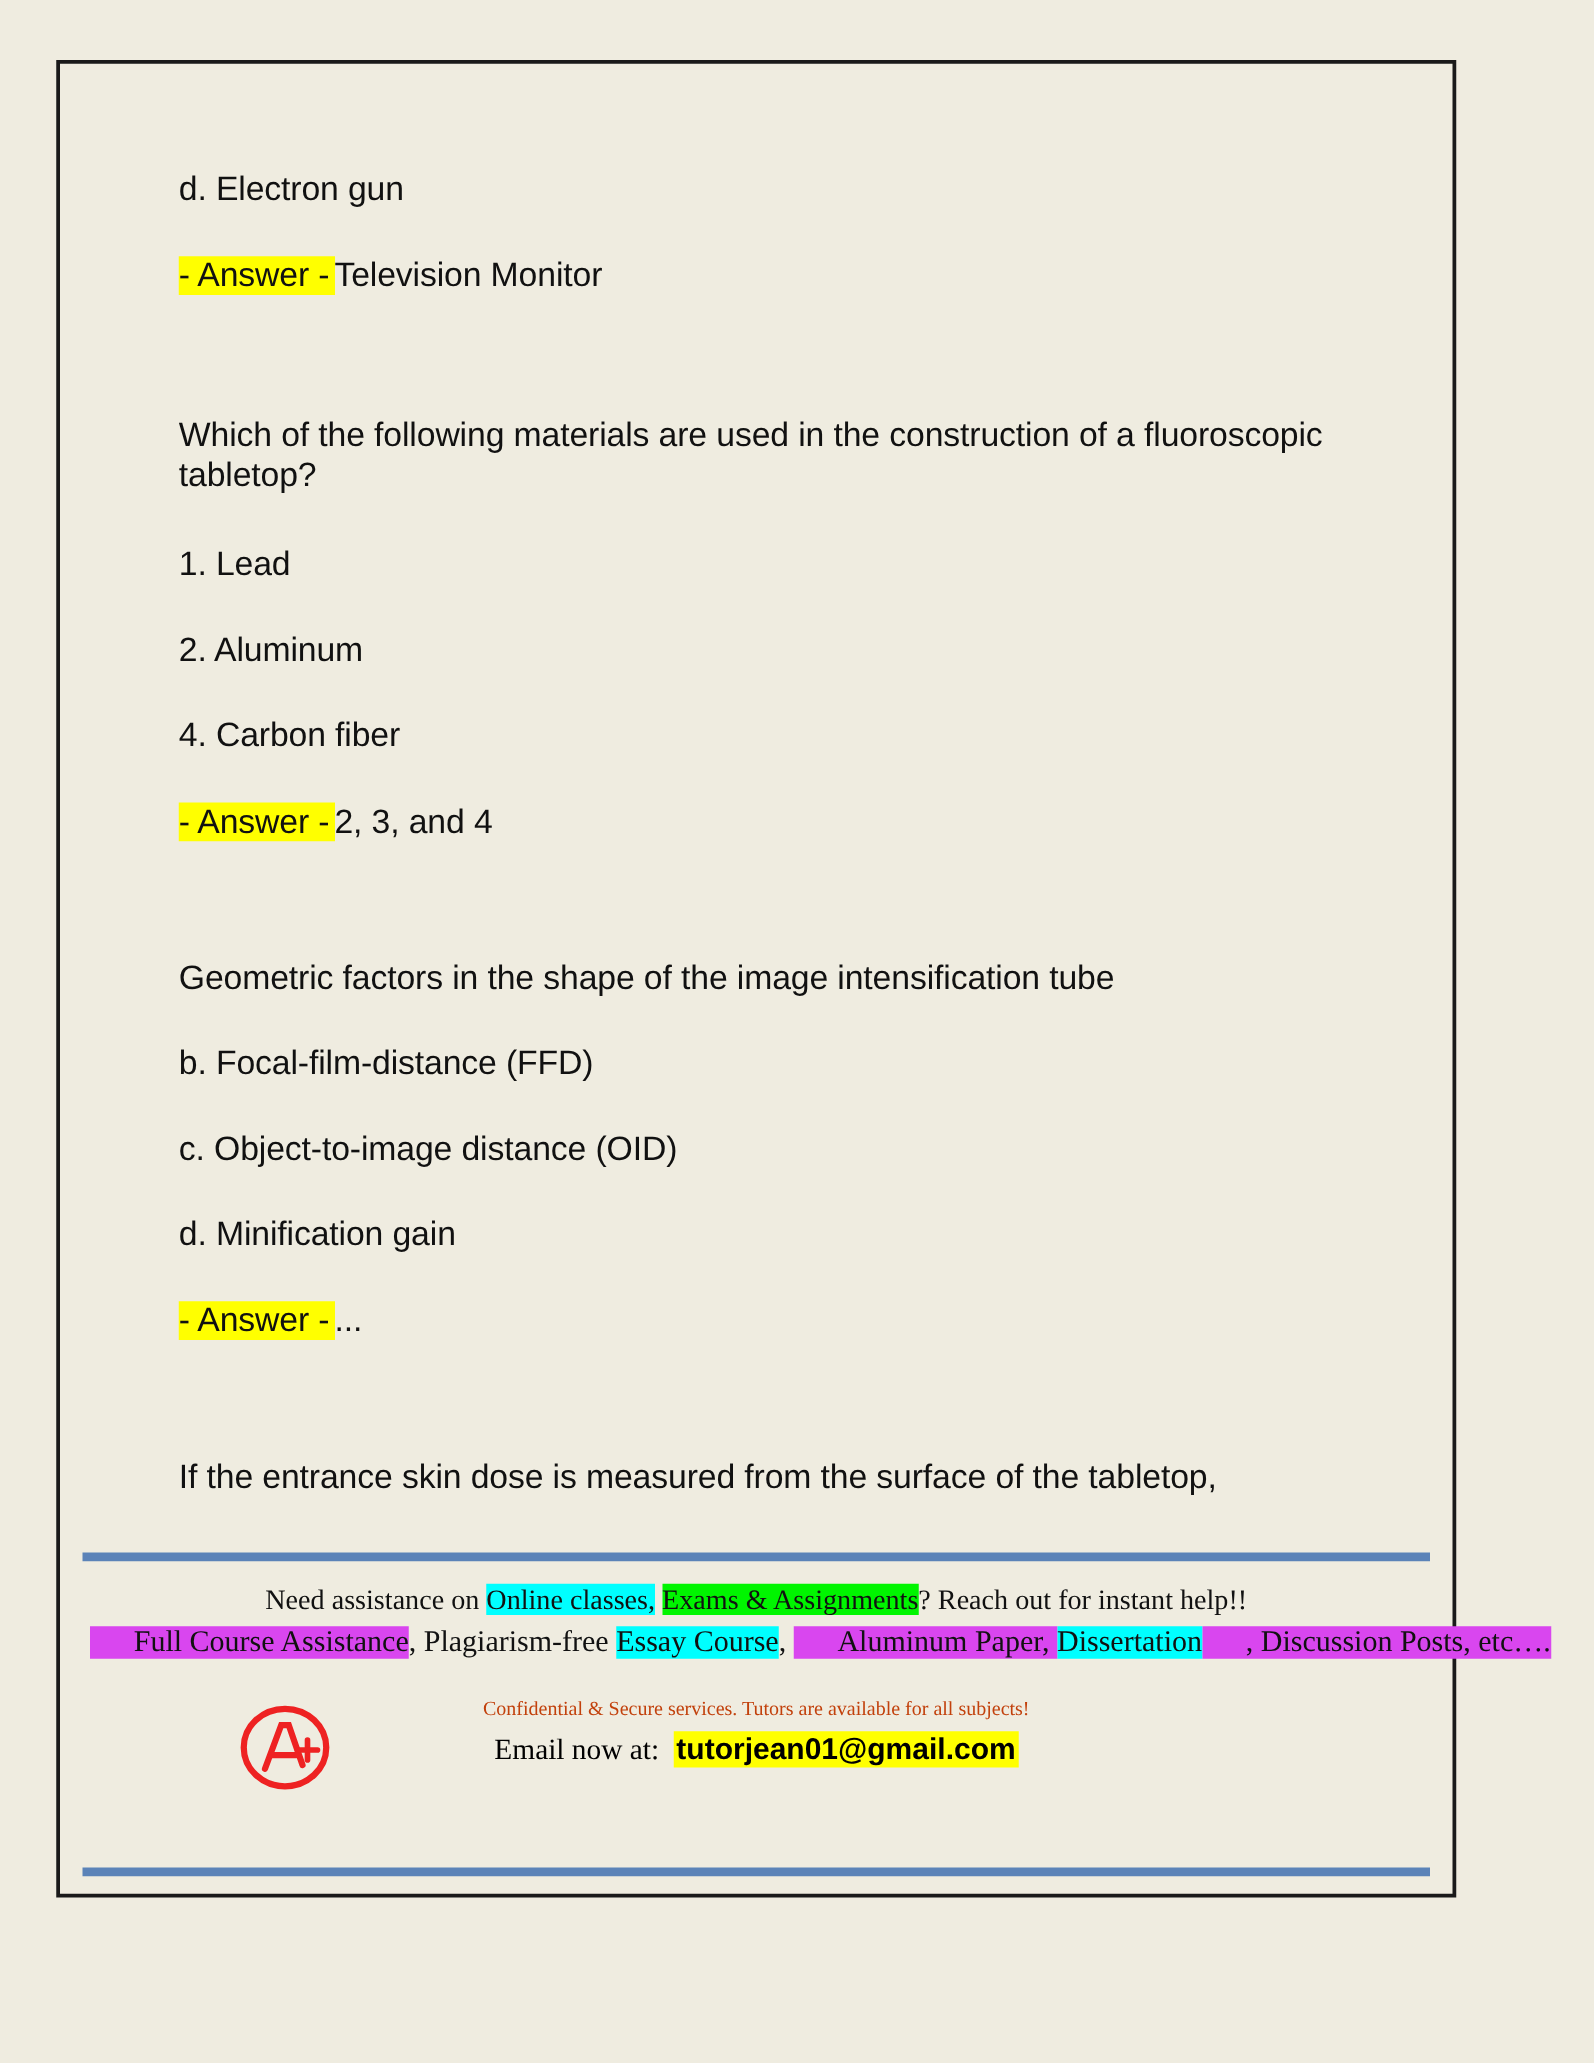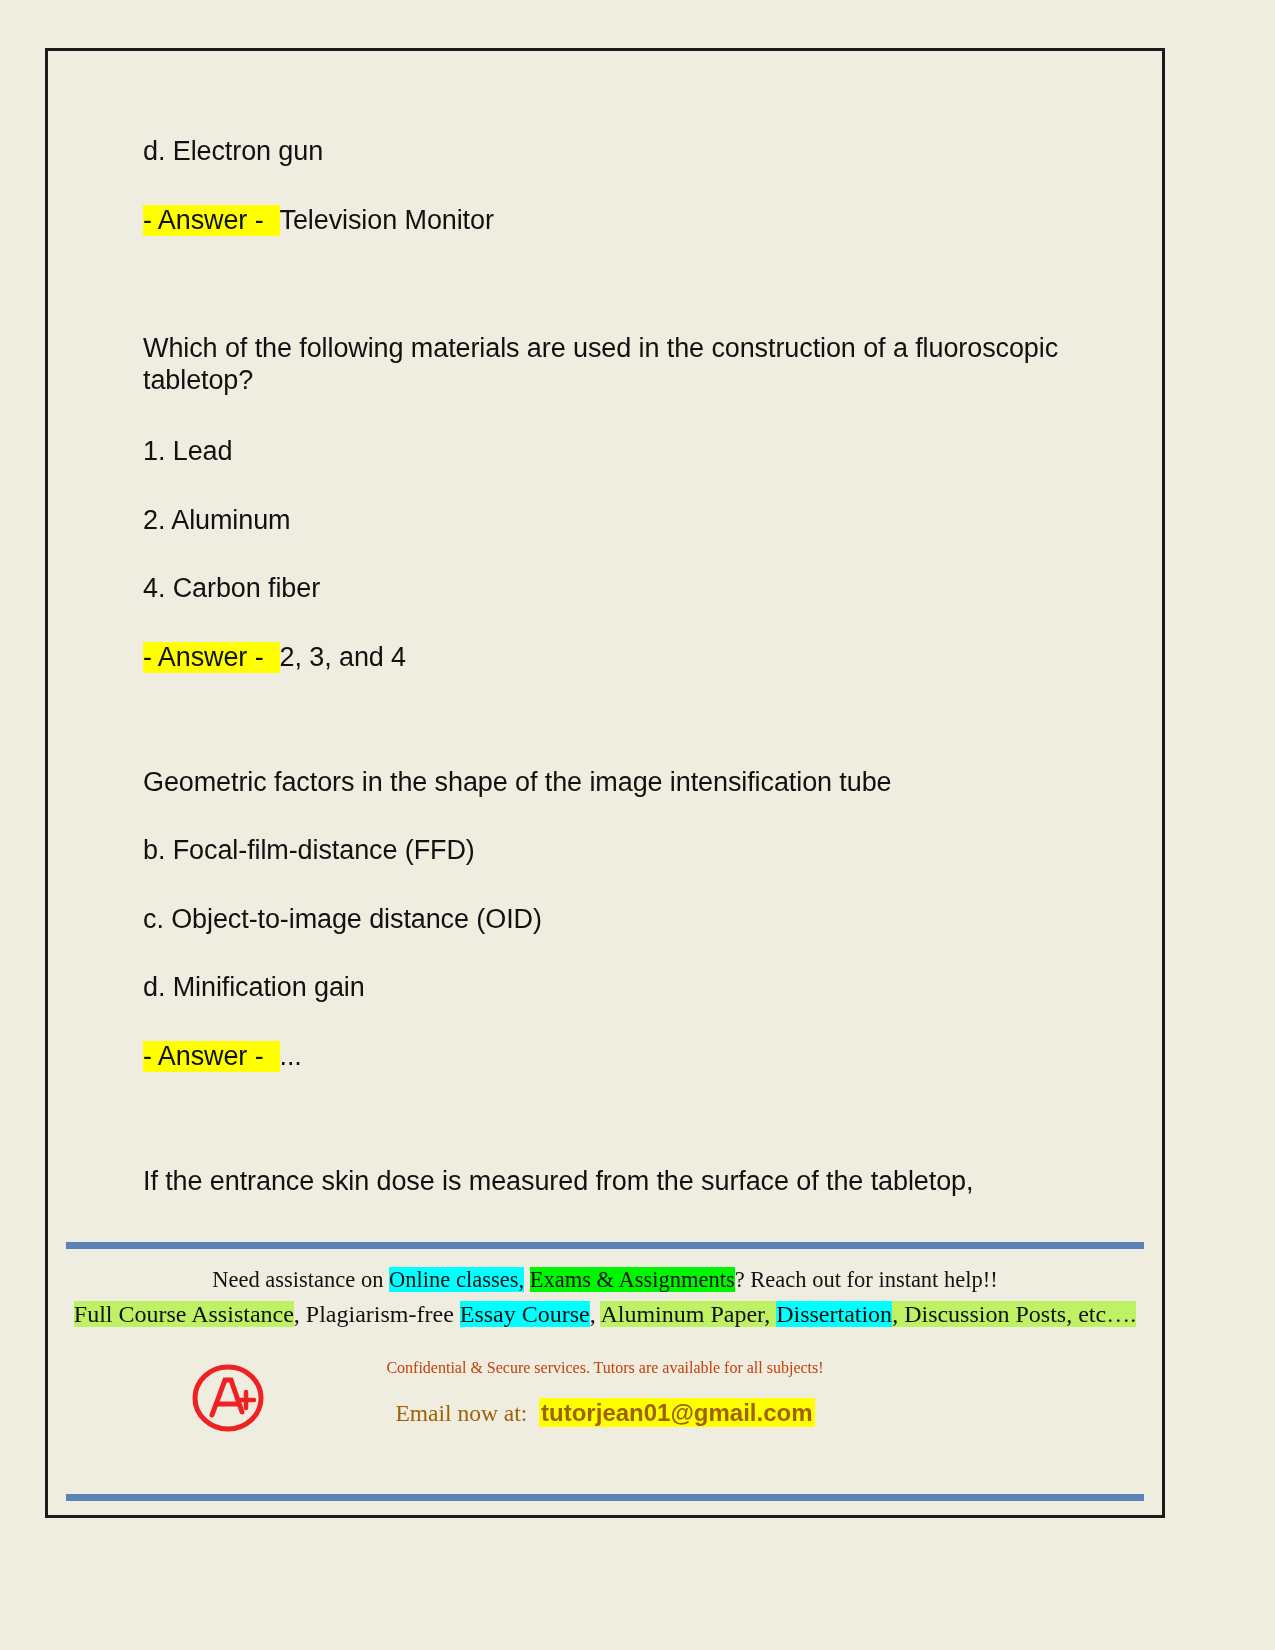--- a/index.html
+++ b/index.html
@@ -47,21 +47,21 @@
   }
   .spacer-block {
     height: 60px;
   }
   .spacer-block.small {
     height: 56px;
   }
 
   .hl-yellow {
     background: #ffff00;
-    padding: 0 16px 1px 0;
+    padding: 0 4px 1px 0;
     margin-top: 16px;
   }
 
   
   #footer {
     position: absolute;
     left: 18px;
     right: 18px;
     bottom: 14px;
   }
@@ -82,21 +82,21 @@
     line-height: 1.35;
     margin-bottom: 3px;
   }
   .f-line2 {
     font-size: 24px;
     line-height: 1.3;
     white-space: nowrap;
   }
   .mark-cyan { background: #00ffff; }
   .mark-green { background: #00f500; }
-  .mark-yellow { background: #bef264; }
+  .mark-yellow { background: #d946ef; padding-left: 35px; }
 
   #footer-bottom {
     position: relative;
     margin-top: 26px;
     min-height: 104px;
   }
   #logo {
     position: absolute;
     left: 118px;
     top: 4px;
@@ -110,22 +110,22 @@
     font-family: "Liberation Serif", serif;
   }
   .f-line3 {
     font-size: 16px;
     line-height: 1.5;
     color: #c2410c;
   }
   .f-line4 {
     font-size: 23.5px;
     line-height: 1.5;
-    color: #a16207;
-    margin-top: 15px;
+    color: #000000;
+    margin-top: 2px;
   }
   .email-bold {
     font-family: "Liberation Sans", sans-serif;
     font-weight: bold;
     font-size: 24px;
     background: #ffff00;
     padding: 1px 2px;
   }
   .rule-bottom {
     margin-top: 22px;

